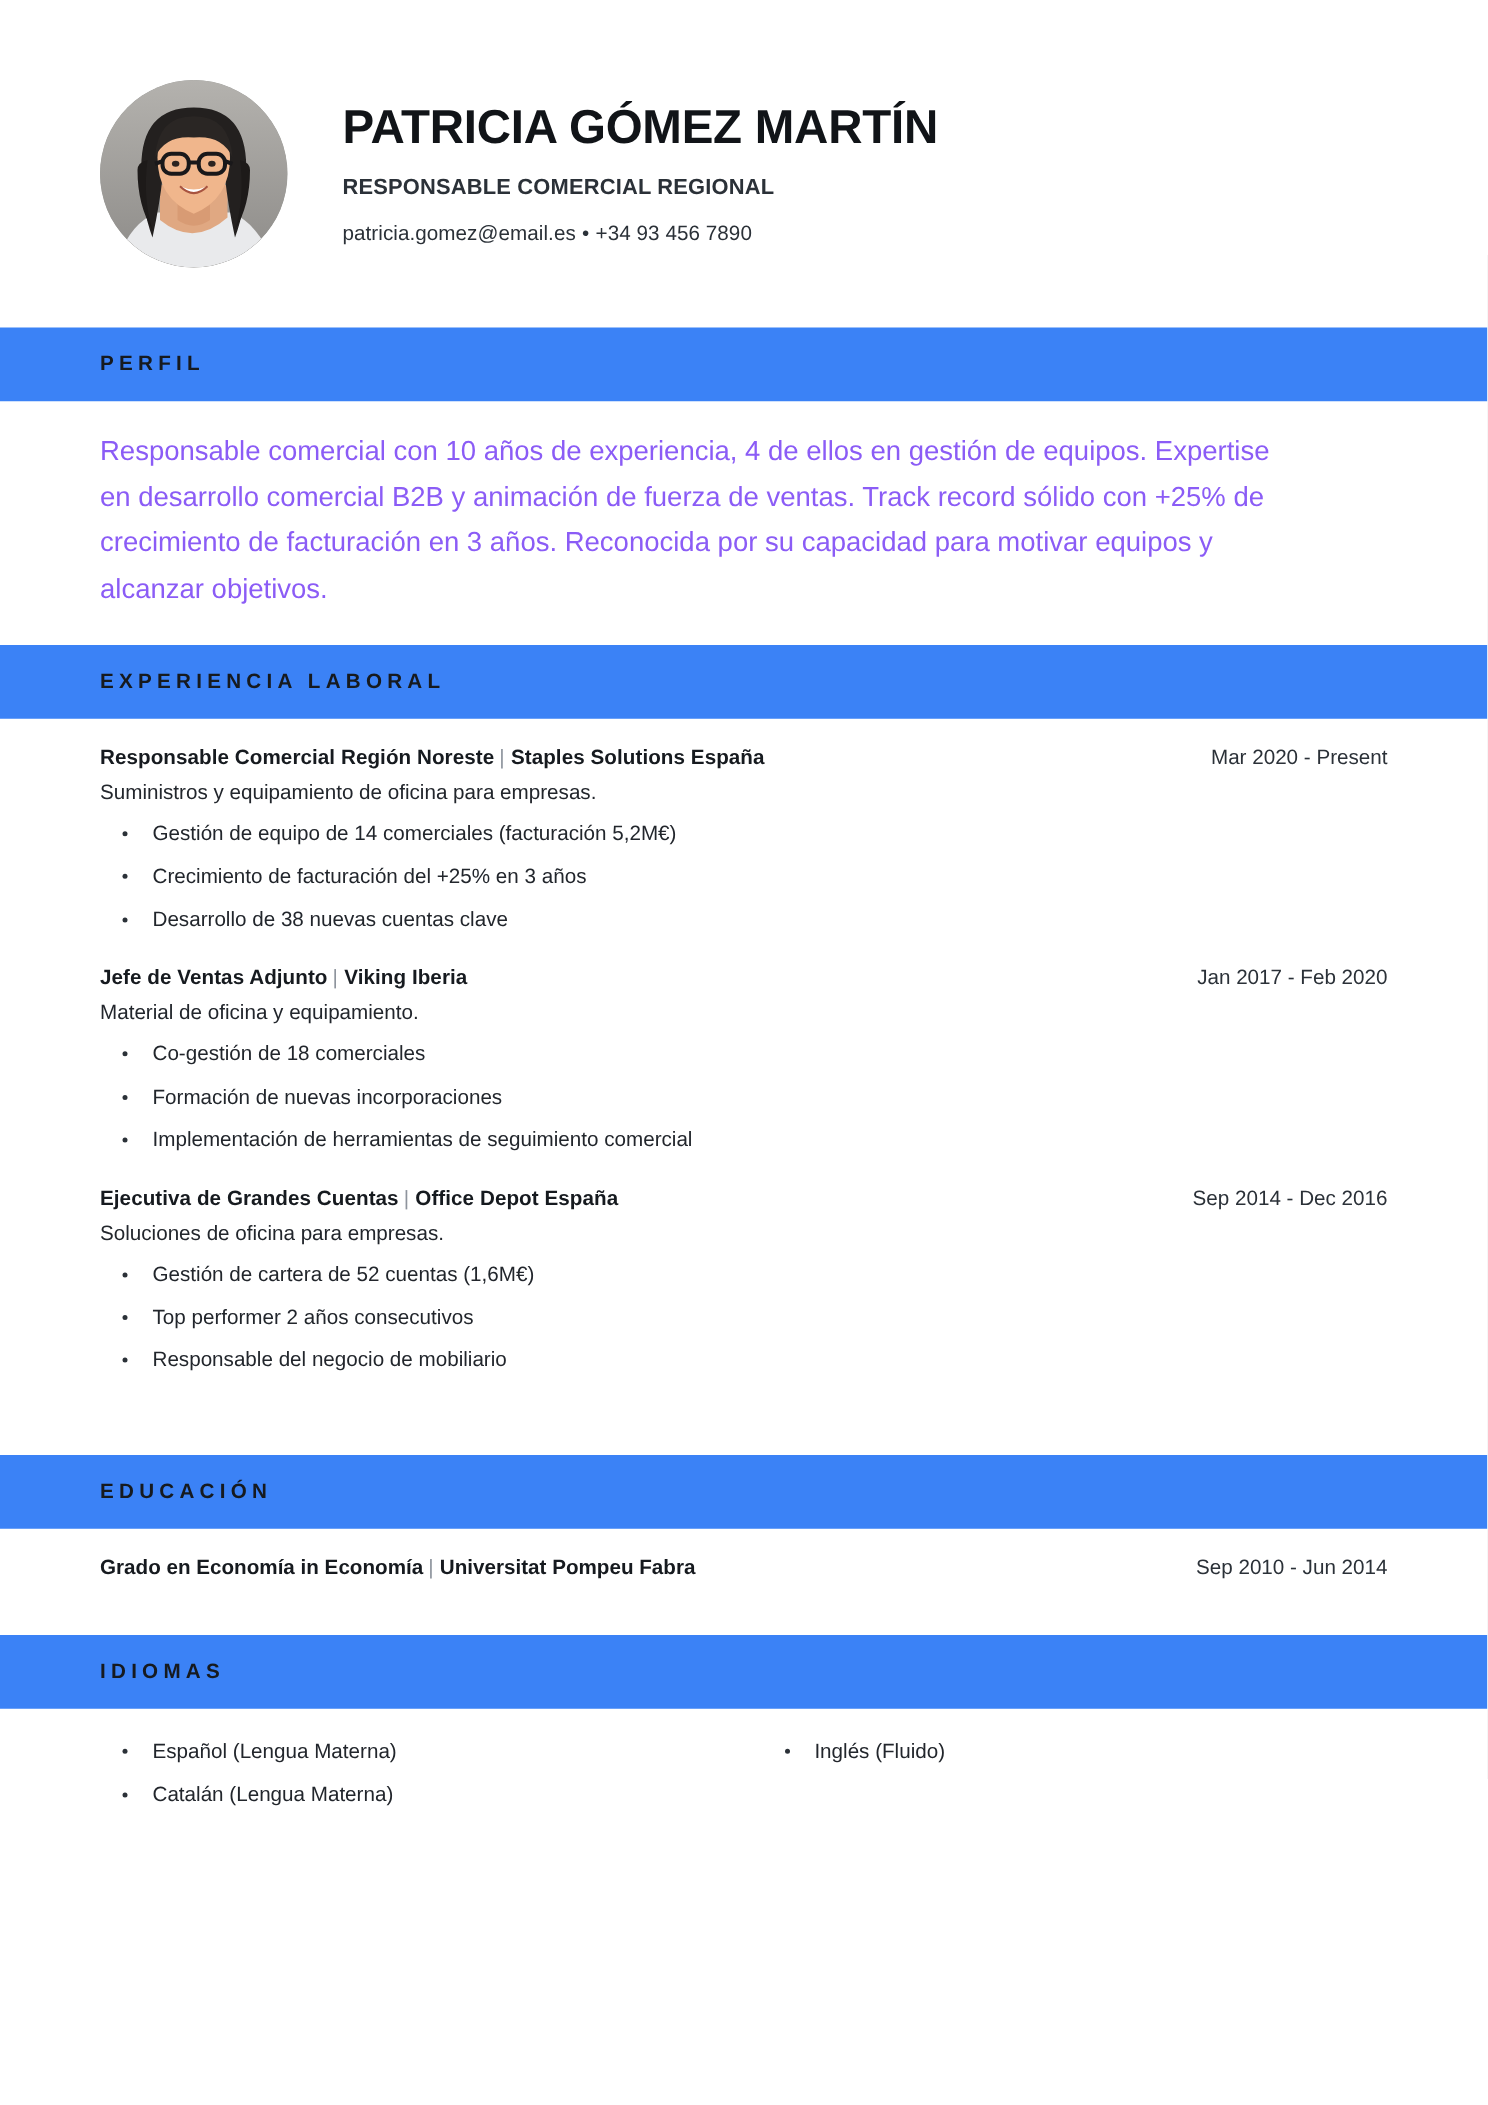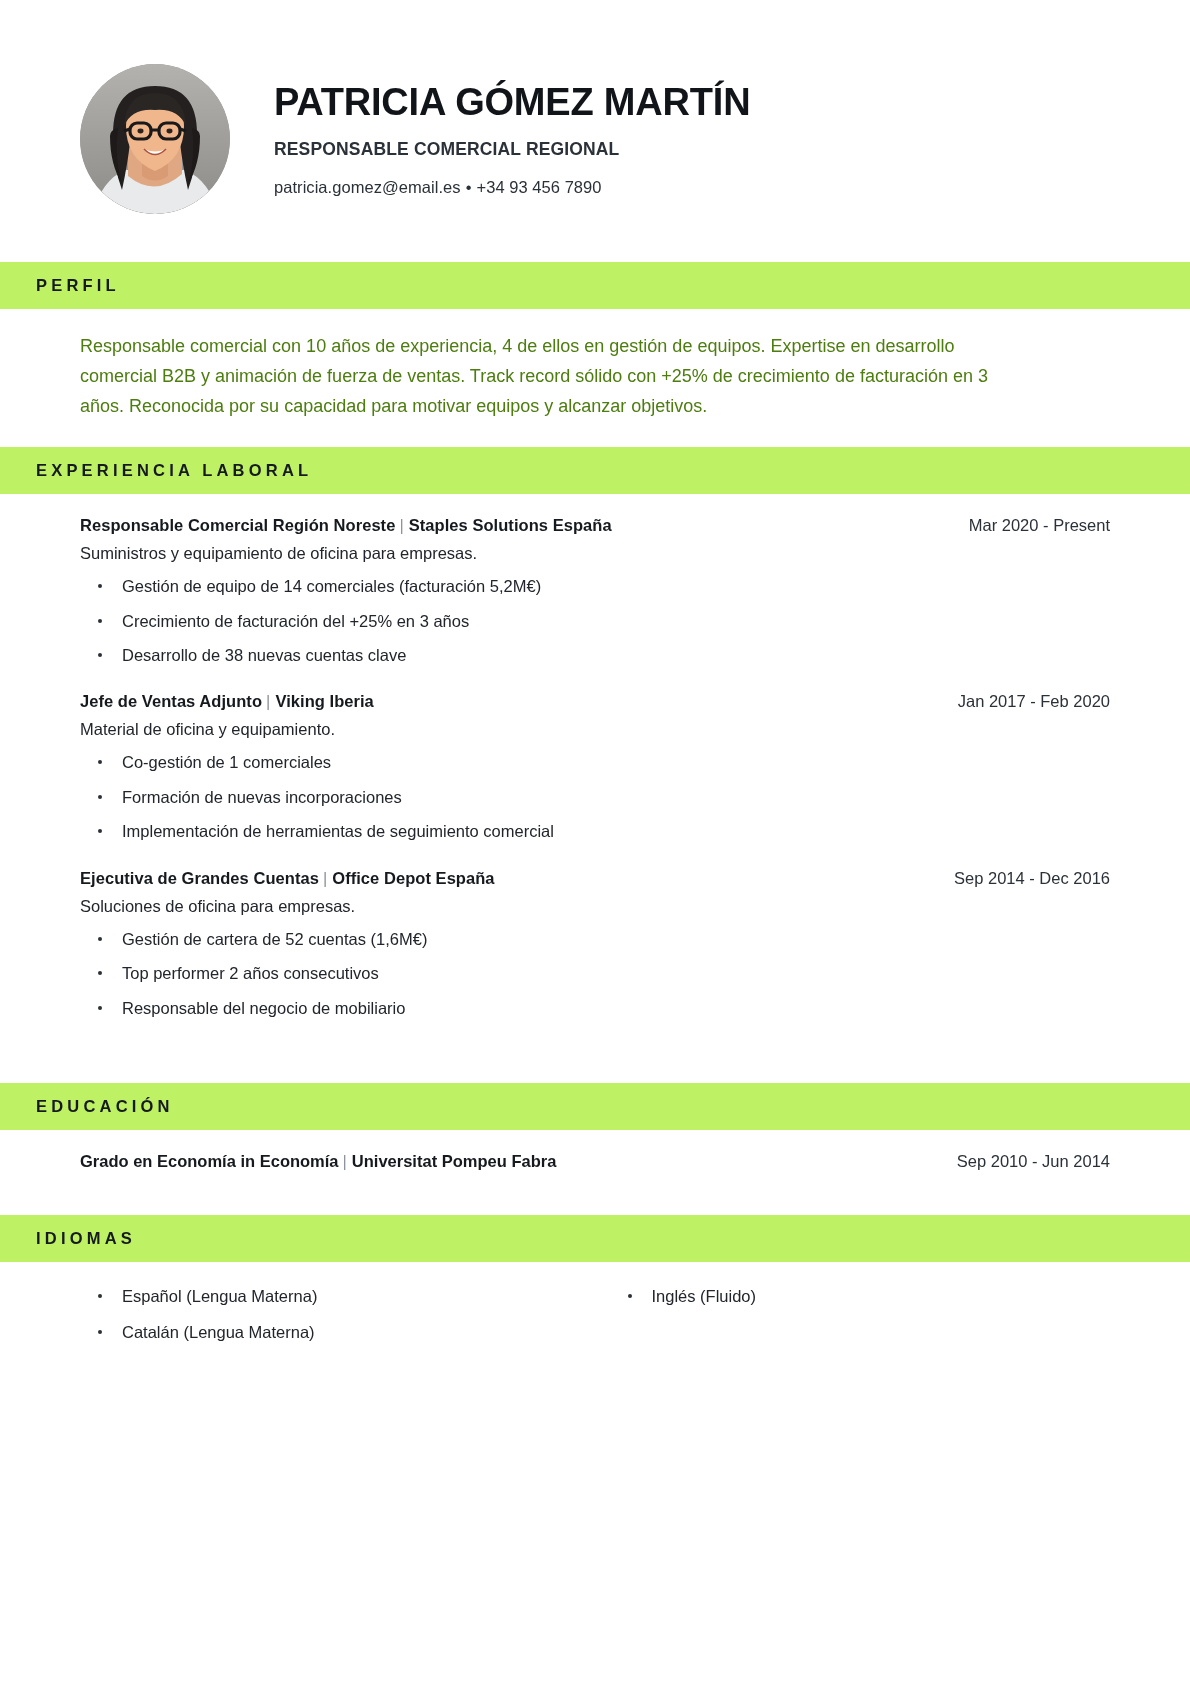--- a/index.html
+++ b/index.html
@@ -66,45 +66,45 @@
   .cand-contact {
     font-size: 16.5px;
     color: #2b3138;
     letter-spacing: 0.05px;
     margin: 0;
   }
   .contact-sep { padding: 0 5px; }
 
   
   .section-band {
-    background: #bef264;
-    height: 47px;
+    background: #3b82f6;
+    height: 59px;
     display: flex;
     align-items: center;
-    padding: 0 36px;
+    padding: 0 80px;
     box-sizing: border-box;
   }
   .section-band .band-title {
     font-size: 16.5px;
     font-weight: 700;
     color: #161a1f;
     letter-spacing: 4.2px;
     text-transform: uppercase;
   }
 
   .section-body {
     padding: 22px 80px 10px 80px;
     box-sizing: border-box;
   }
 
   
   .profile-text {
-    font-size: 18px;
+    font-size: 22px;
     line-height: 1.67;
-    color: #4d7c0f;
+    color: #8b5cf6;
     margin: 0;
     max-width: 940px;
   }
 
   
   .exp-list { margin: 0; padding: 0; }
   .exp-item { margin: 0 0 26px 0; }
   .exp-item:last-child { margin-bottom: 20px; }
   .exp-head {
     display: flex;
@@ -277,21 +277,21 @@
           </ul>
         </div>
 
         <div class="exp-item">
           <div class="exp-head">
             <div class="exp-role"><span>Jefe de Ventas Adjunto</span><span class="exp-pipe">|</span><span>Viking Iberia</span></div>
             <div class="exp-dates">Jan 2017 - Feb 2020</div>
           </div>
           <div class="exp-desc">Material de oficina y equipamiento.</div>
           <ul class="bullets">
-            <li>Co-gestión de 1 comerciales</li>
+            <li>Co-gestión de 18 comerciales</li>
             <li>Formación de nuevas incorporaciones</li>
             <li>Implementación de herramientas de seguimiento comercial</li>
           </ul>
         </div>
 
         <div class="exp-item">
           <div class="exp-head">
             <div class="exp-role"><span>Ejecutiva de Grandes Cuentas</span><span class="exp-pipe">|</span><span>Office Depot España</span></div>
             <div class="exp-dates">Sep 2014 - Dec 2016</div>
           </div>

